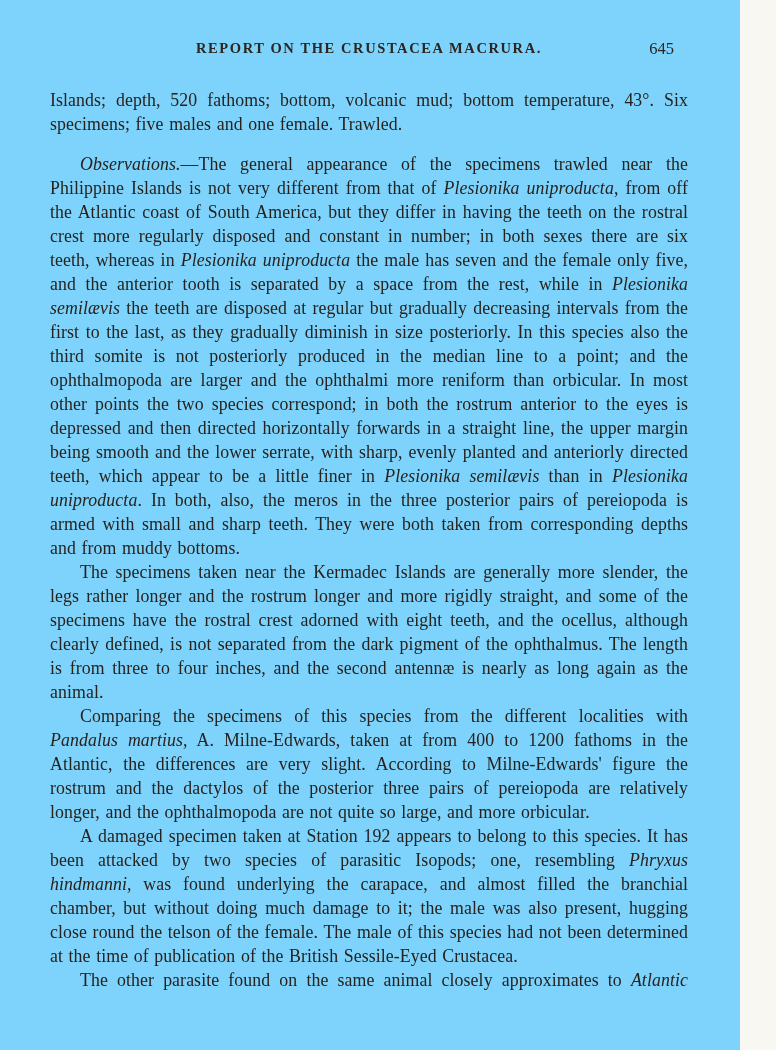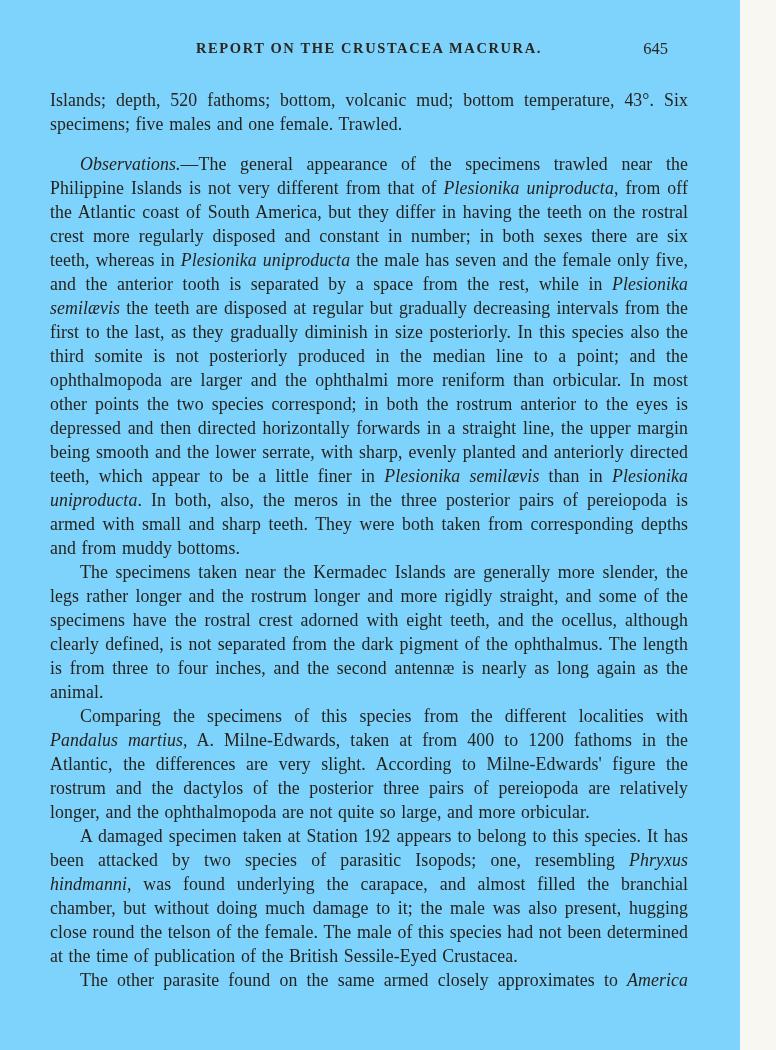--- a/index.html
+++ b/index.html
@@ -28,21 +28,21 @@
     left: 0;
     right: 0;
     text-align: center;
     font-size: 14.5px;
     font-weight: bold;
     letter-spacing: 1.6px;
     color: #2b2620;
   }
   .page-number {
     position: absolute;
-    right: 20px;
+    right: 14px;
     top: -1px;
     font-size: 16.5px;
     color: #2b2620;
   }
   .body-text p {
     margin: 0;
     font-size: 17.8px;
     line-height: 24px;
     text-align: justify;
     word-spacing: 1px;
@@ -60,15 +60,15 @@
   <div class="running-header">
     <div class="header-title">REPORT ON THE CRUSTACEA MACRURA.</div>
     <div class="page-number">645</div>
   </div>
   <div class="body-text">
       <p class=""><span>Islands; depth, 520 fathoms; bottom, volcanic mud; bottom temperature, 43°.  Six specimens; five males and one female.  Trawled.</span></p>
       <p class="indent section-break"><i>Observations.</i><span>—The general appearance of the specimens trawled near the Philippine Islands is not very different from that of </span><i>Plesionika uniproducta</i><span>, from off the Atlantic coast of South America, but they differ in having the teeth on the rostral crest more regularly disposed and constant in number; in both sexes there are six teeth, whereas in </span><i>Plesionika uniproducta</i><span> the male has seven and the female only five, and the anterior tooth is separated by a space from the rest, while in </span><i>Plesionika semilævis</i><span> the teeth are disposed at regular but gradually decreasing intervals from the first to the last, as they gradually diminish in size posteriorly.  In this species also the third somite is not posteriorly produced in the median line to a point; and the ophthalmopoda are larger and the ophthalmi more reniform than orbicular.  In most other points the two species correspond; in both the rostrum anterior to the eyes is depressed and then directed horizontally forwards in a straight line, the upper margin being smooth and the lower serrate, with sharp, evenly planted and anteriorly directed teeth, which appear to be a little finer in </span><i>Plesionika semilævis</i><span> than in </span><i>Plesionika uniproducta</i><span>.  In both, also, the meros in the three posterior pairs of pereiopoda is armed with small and sharp teeth. They were both taken from corresponding depths and from muddy bottoms.</span></p>
       <p class="indent"><span>The specimens taken near the Kermadec Islands are generally more slender, the legs rather longer and the rostrum longer and more rigidly straight, and some of the specimens have the rostral crest adorned with eight teeth, and the ocellus, although clearly defined, is not separated from the dark pigment of the ophthalmus.  The length is from three to four inches, and the second antennæ is nearly as long again as the animal.</span></p>
       <p class="indent"><span>Comparing the specimens of this species from the different localities with </span><i>Pandalus martius</i><span>, A. Milne-Edwards, taken at from 400 to 1200 fathoms in the Atlantic, the differences are very slight.  According to Milne-Edwards' figure the rostrum and the dactylos of the posterior three pairs of pereiopoda are relatively longer, and the ophthalmopoda are not quite so large, and more orbicular.</span></p>
       <p class="indent"><span>A damaged specimen taken at Station 192 appears to belong to this species.  It has been attacked by two species of parasitic Isopods; one, resembling </span><i>Phryxus hindmanni</i><span>, was found underlying the carapace, and almost filled the branchial chamber, but without doing much damage to it; the male was also present, hugging close round the telson of the female.  The male of this species had not been determined at the time of publication of the British Sessile-Eyed Crustacea.</span></p>
-      <p class="indent justify-last"><span>The other parasite found on the same armed closely approximates to </span><i>America</i></p>
+      <p class="indent justify-last"><span>The other parasite found on the same animal closely approximates to </span><i>Atlantic</i></p>
     </div>
 </div>
 
 </body></html>

